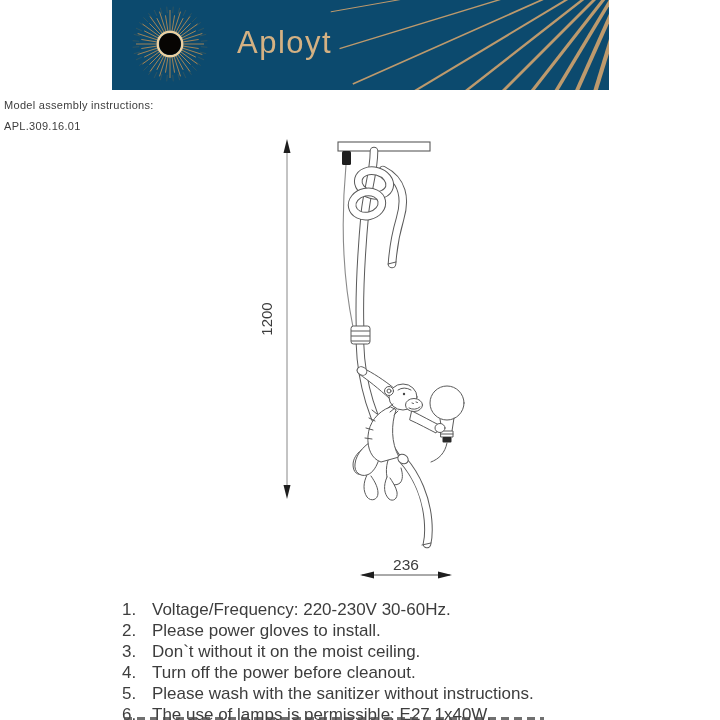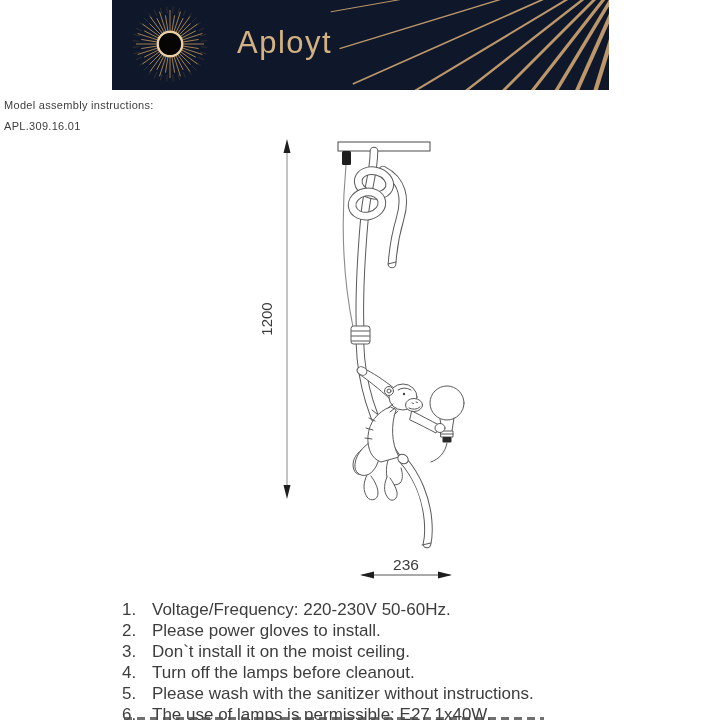--- a/index.html
+++ b/index.html
@@ -3,21 +3,21 @@
 <meta charset="utf-8">
 <style>
   html,body{margin:0;padding:0;background:#ffffff;}
   .page{
     position:relative;width:720px;height:720px;background:#ffffff;overflow:hidden;
     font-family:"Liberation Sans",sans-serif;
   }
   
   .banner{
     position:absolute;left:112px;top:0;width:497px;height:90px;
-    background:#0f172a;overflow:hidden;
+    background:#0c4a6e;overflow:hidden;
   }
   .logo-svg{position:absolute;left:20px;top:6px;width:76px;height:76px;}
   .brand{
     position:absolute;left:125px;top:25px;
     font-size:31px;font-weight:400;letter-spacing:1.5px;color:#d4b183;
   }
   .rays-svg{position:absolute;left:0;top:0;width:497px;height:90px;}
   
   .title{
     position:absolute;top:95px;left:4px;width:100%;text-align:left;
@@ -223,33 +223,33 @@
       <line x1="362" y1="575" x2="450" y2="575" stroke="#555" stroke-width="1"></line>
       <polygon points="360,575 374,571.5 374,578.5" fill="#1e1e1e"></polygon>
       <polygon points="452,575 438,571.5 438,578.5" fill="#1e1e1e"></polygon>
       <text x="406" y="570" text-anchor="middle" font-size="15.5">236</text>
     </g>
   </svg>
 
   <div class="list">
     <div class="row">
       <span class="num">1.</span>
-      <span class="txt">Voltage/Frequency: 220-230V 50-60Hz.</span>
+      <span class="txt">Voltage/Frequency: 220-230V 30-60Hz.</span>
     </div>
     <div class="row">
       <span class="num">2.</span>
       <span class="txt">Please power gloves to install.</span>
     </div>
     <div class="row">
       <span class="num">3.</span>
-      <span class="txt">Don`t install it on the moist ceiling.</span>
+      <span class="txt">Don`t without it on the moist ceiling.</span>
     </div>
     <div class="row">
       <span class="num">4.</span>
-      <span class="txt">Turn off the lamps before cleanout.</span>
+      <span class="txt">Turn off the power before cleanout.</span>
     </div>
     <div class="row">
       <span class="num">5.</span>
       <span class="txt">Please wash with the sanitizer without instructions.</span>
     </div>
     <div class="row">
       <span class="num">6.</span>
       <span class="txt">The use of lamps is permissible: E27 1x40W.</span>
     </div>
   </div>

